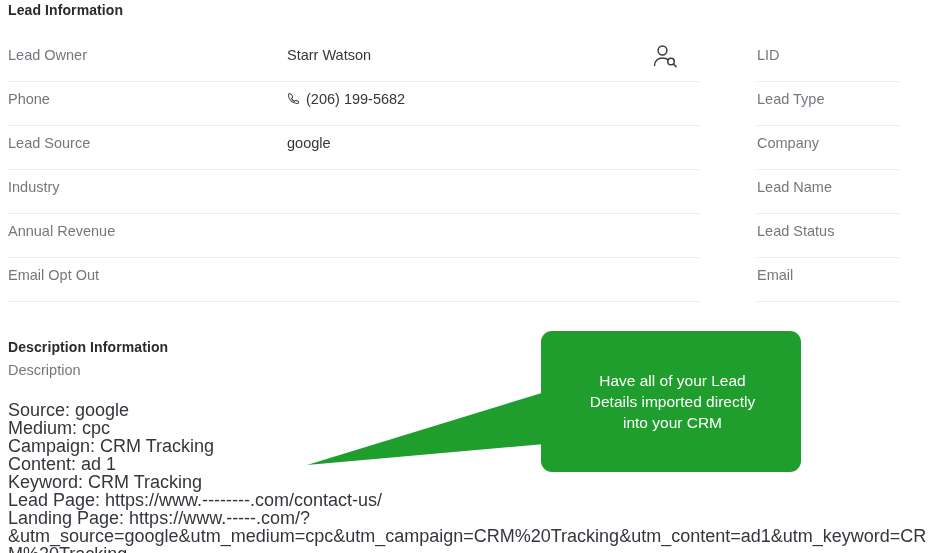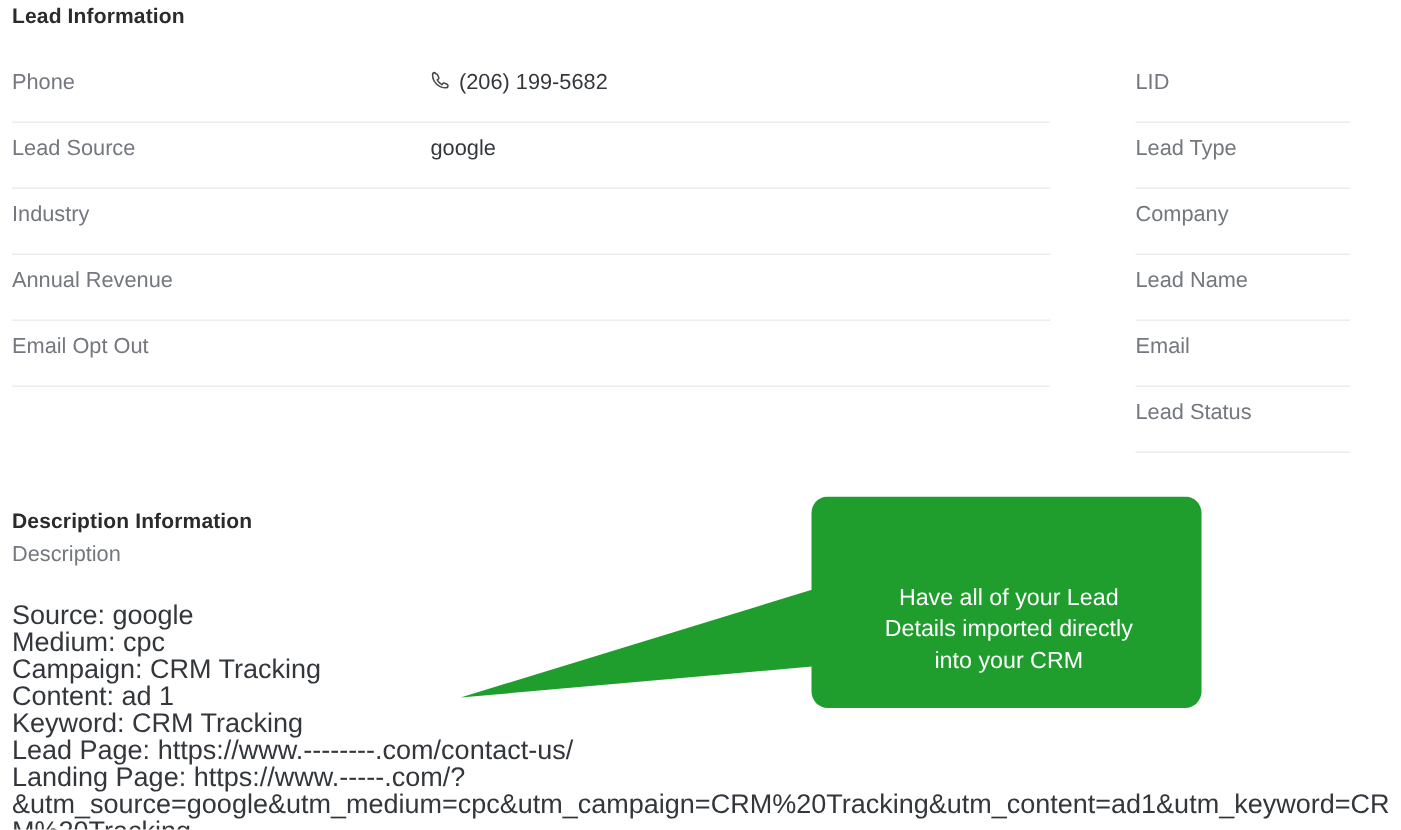--- a/index.html
+++ b/index.html
@@ -114,36 +114,48 @@
     left: 305px;
     top: 331px;
     width: 500px;
     height: 145px;
     pointer-events: none;
   }
   #callout svg { display: block; }
   #callout-text {
     position: absolute;
     left: 551px;
-    top: 388px;
+    top: 370px;
     width: 243px;
     text-align: center;
     font-size: 15.5px;
     line-height: 21px;
     color: #ffffff;
     white-space: pre-line;
   }
 </style>
 </head>
 <body>
 
 <div class="section-heading" id="lead-info-heading">Lead Information</div>
 
 <div class="col col-left" id="lead-info-left-column">
 
+  <div class="field-row">
+    <span class="field-label">Lead Owner</span>
+    <span class="field-value">Starr Watson</span>
+    <span id="lead-owner-lookup-icon">
+      <svg width="30" height="26" viewBox="0 0 30 26" xmlns="http://www.w3.org/2000/svg">
+        <circle cx="12.5" cy="6.5" r="4.4" fill="none" stroke="#3c3c3c" stroke-width="1.5"></circle>
+        <path d="M4.5 21.5c0-4.6 3.6-7.6 8-7.6 2.3 0 4.3.8 5.7 2.1" fill="none" stroke="#3c3c3c" stroke-width="1.5" stroke-linecap="round"></path>
+        <circle cx="21" cy="17.5" r="3.3" fill="none" stroke="#3c3c3c" stroke-width="1.5"></circle>
+        <line x1="23.4" y1="20" x2="26" y2="22.6" stroke="#3c3c3c" stroke-width="1.5" stroke-linecap="round"></line>
+      </svg>
+    </span>
+  </div>
 
   <div class="field-row">
     <span class="field-label">Phone</span>
     <span class="field-value">
       <span class="value-icon">
         <svg width="14" height="14" viewBox="0 0 16 16" xmlns="http://www.w3.org/2000/svg">
           <path d="M3.2 1.6c-.9 0-1.6.8-1.6 1.8 0 5.2 4.6 9.8 9.9 9.8 1 0 1.8-.7 1.8-1.6 0-.5-.3-.9-.7-1.1l-2-.9c-.5-.2-1 0-1.3.4l-.6.8C7.1 9.9 5.8 8.6 5.1 7.2l.8-.6c.4-.3.6-.8.4-1.3l-.9-2c-.2-.5-.6-.7-1.1-.7z" fill="none" stroke="#4a4a4a" stroke-width="1.2" stroke-linejoin="round"></path>
         </svg>
       </span><span>(206) 199-5682</span>
     </span>
@@ -186,26 +198,26 @@
     <span class="field-label">Company</span>
     <span class="field-value"></span>
   </div>
 
   <div class="field-row">
     <span class="field-label">Lead Name</span>
     <span class="field-value"></span>
   </div>
 
   <div class="field-row">
+    <span class="field-label">Lead Status</span>
+    <span class="field-value"></span>
+  </div>
+
+  <div class="field-row">
     <span class="field-label">Email</span>
-    <span class="field-value"></span>
-  </div>
-
-  <div class="field-row">
-    <span class="field-label">Lead Status</span>
     <span class="field-value"></span>
   </div>
 </div>
 
 <div class="section-heading" id="desc-info-heading">Description Information</div>
 
 <div id="description-label">Description</div>
 
 <div id="description-body">Source: google
 Medium: cpc

